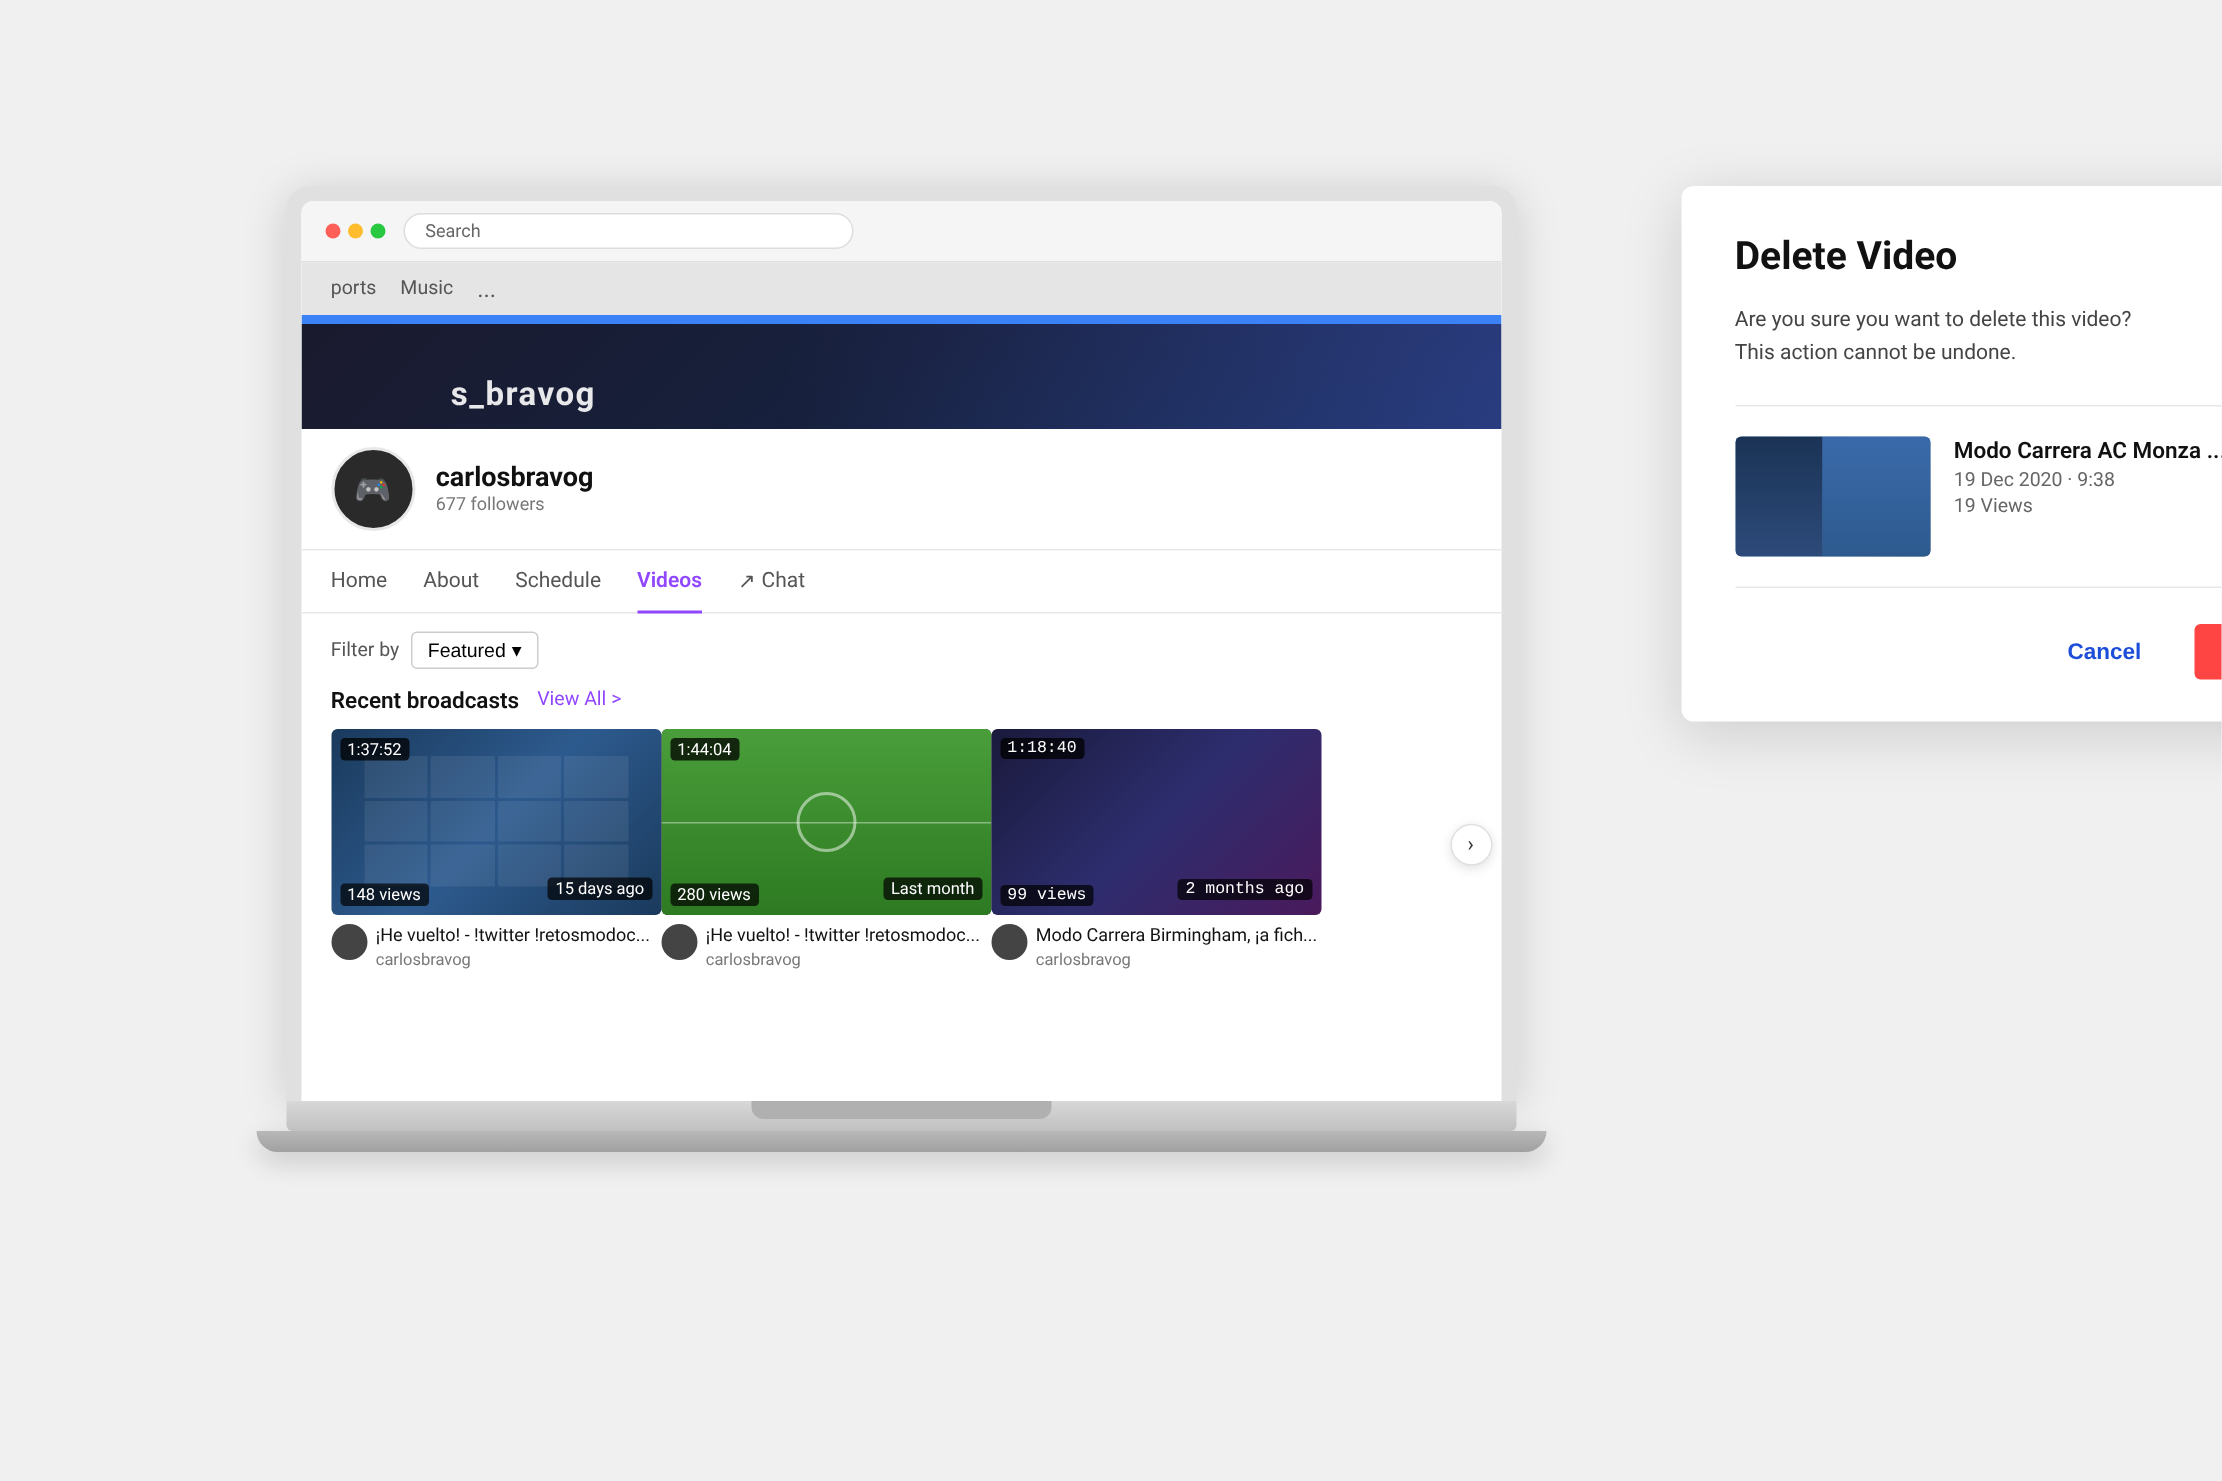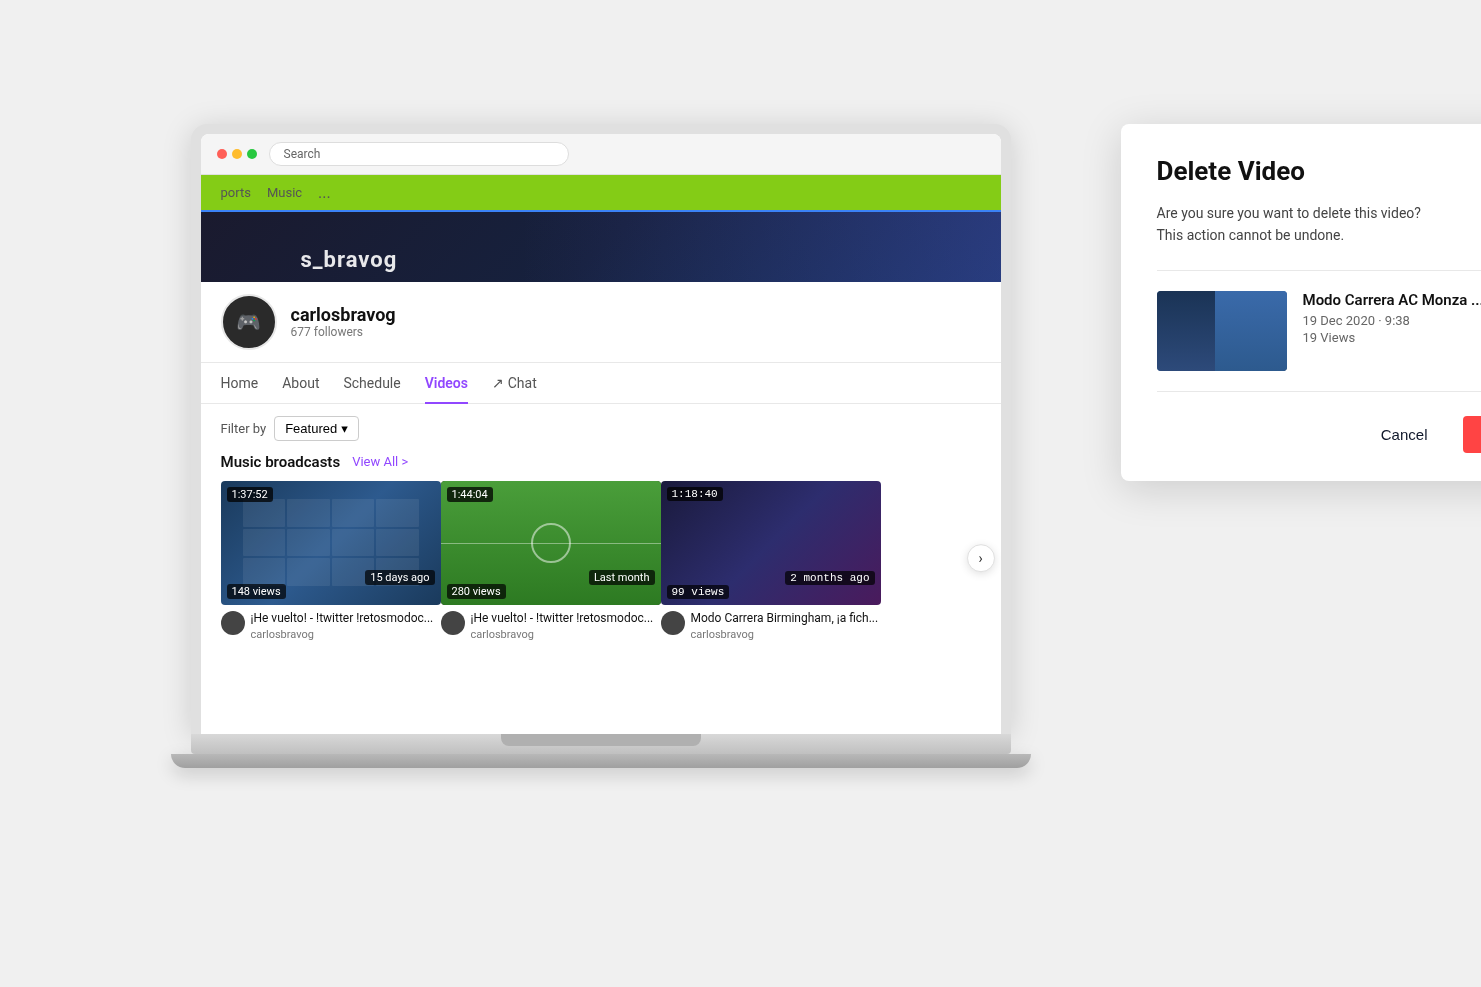--- a/index.html
+++ b/index.html
@@ -95,22 +95,22 @@
       border-radius: 20px;
       padding: 4px 14px;
       font-size: 12px;
       color: #666;
       flex: 1;
       max-width: 300px;
     }
 
     
     .site-nav {
-      background: #84cc16;
-      border-bottom: 2px solid #3b82f6;
+      background: #e5e5e5;
+      border-bottom: 6px solid #3b82f6;
       padding: 8px 20px;
       display: flex;
       align-items: center;
       gap: 16px;
     }
     .nav-item {
       font-size: 13px;
       color: #555;
       cursor: pointer;
     }
@@ -281,21 +281,21 @@
       bottom: 6px;
       left: 6px;
       background: rgba(0,0,0,0.7);
       color: #fff;
       font-size: 11px;
       padding: 1px 5px;
       border-radius: 3px;
     }
     .video-age {
       position: absolute;
-      bottom: 20px;
+      bottom: 10px;
       right: 6px;
       background: rgba(0,0,0,0.7);
       color: #fff;
       font-size: 11px;
       padding: 1px 5px;
       border-radius: 3px;
     }
     .video-meta {
       margin-top: 6px;
       display: flex;
@@ -466,23 +466,23 @@
     .modal-actions {
       display: flex;
       justify-content: flex-end;
       gap: 20px;
       align-items: center;
     }
 
     .btn-cancel {
       background: none;
       border: none;
-      color: #0f172a;
+      color: #1d4ed8;
       font-size: 15px;
-      font-weight: 400;
+      font-weight: 700;
       cursor: pointer;
       padding: 10px 16px;
     }
 
     .btn-delete {
       background: #ff4444;
       color: #fff;
       border: none;
       border-radius: 4px;
       font-size: 15px;
@@ -572,21 +572,21 @@
         <div class="videos-section">
           <div class="filter-row">
             <span class="filter-label">Filter by</span>
             <button class="filter-btn">
               <span>Featured</span>
               <span>▾</span>
             </button>
           </div>
 
           <div class="recent-header">
-            <span class="recent-title">Music broadcasts</span>
+            <span class="recent-title">Recent broadcasts</span>
             <span class="view-all">View All &gt;</span>
           </div>
 
           <div class="video-grid">
 
             <div class="video-card">
               <div class="video-thumb thumb-1">
                 <div class="thumb-overlay">
                   <div class="thumb-grid-lines">
                     <div class="thumb-cell"></div>

